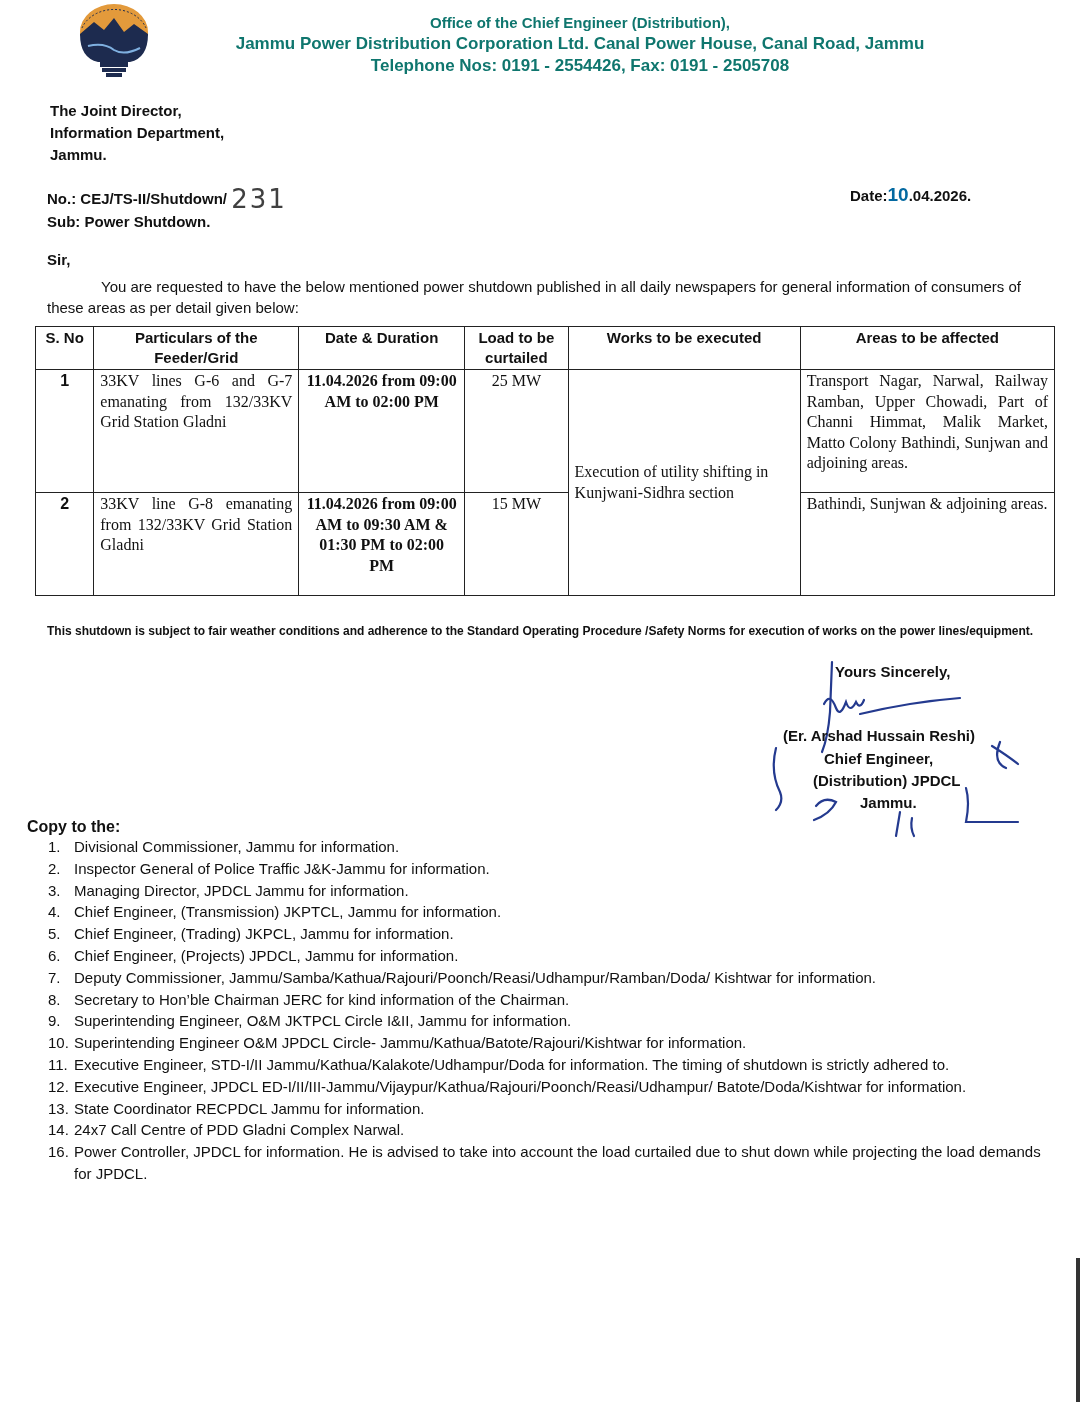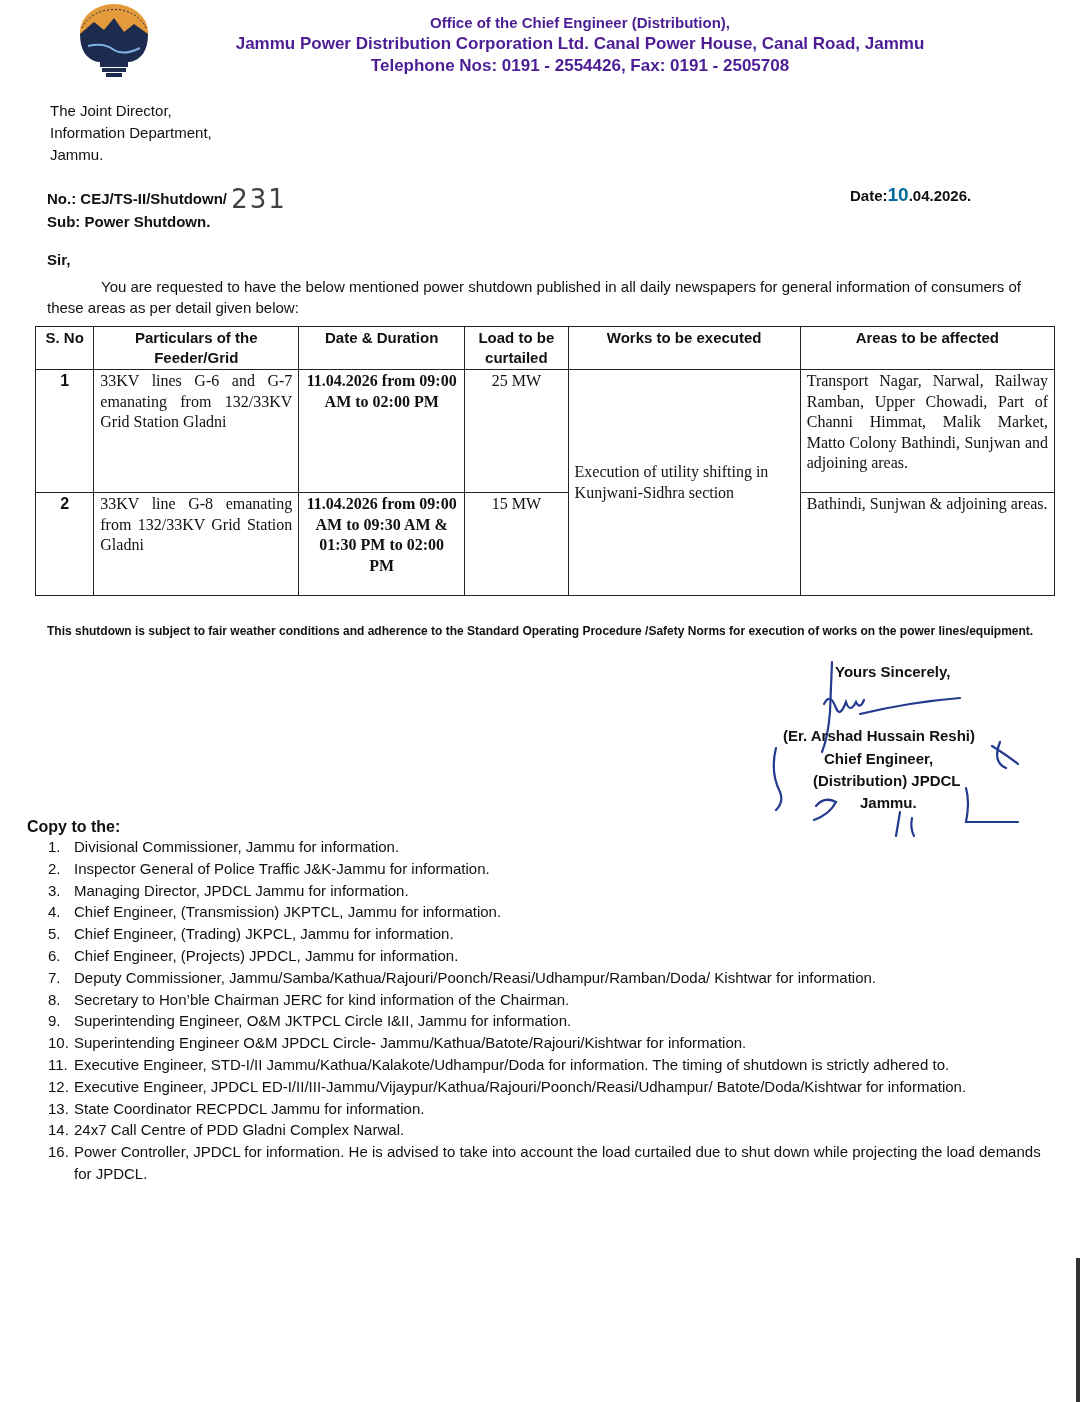--- a/index.html
+++ b/index.html
@@ -1,26 +1,26 @@
 <!DOCTYPE html>
 <html><head>
 <meta charset="utf-8">
 <style>
   html, body { margin: 0; padding: 0; background: #ffffff; }
   body {
     width: 1080px; height: 1402px; position: relative; overflow: hidden;
     font-family: "Liberation Sans", sans-serif; color: #111;
   }
   .logo { position: absolute; left: 74px; top: 2px; width: 80px; height: 78px; }
-  .hdr { position: absolute; left: 200px; width: 760px; text-align: center; font-weight: bold; color: #4c1d95; }
+  .hdr { position: absolute; left: 200px; width: 760px; text-align: center; font-weight: bold; color: #0f766e; }
   .hdr1 { top: 14px; font-size: 15px; }
   .hdr2 { top: 34px; font-size: 17px; }
   .hdr3 { top: 56px; font-size: 17px; }
 
-  .addr { position: absolute; left: 50px; font-weight: normal; font-size: 15px; }
+  .addr { position: absolute; left: 50px; font-weight: bold; font-size: 15px; }
   .refno { position: absolute; left: 47px; top: 180px; font-weight: bold; font-size: 15px; }
   .refno .hand { font-family: "DejaVu Sans", sans-serif; font-weight: normal; font-size: 26px; color: #404040; letter-spacing: 2px; position: relative; top: 4px; }
   .date { position: absolute; left: 850px; top: 184px; font-weight: bold; font-size: 15px; }
   .date .hand { font-size: 19px; color: #0369a1; }
   .sub { position: absolute; left: 47px; top: 213px; font-weight: bold; font-size: 15px; }
   .sir { position: absolute; left: 47px; top: 251px; font-weight: bold; font-size: 15px; }
   .para { position: absolute; left: 47px; top: 276px; width: 1010px; font-size: 15px; line-height: 21px; text-indent: 54px; }
 
   table.sd { position: absolute; left: 35px; top: 326px; width: 1020px; border-collapse: collapse; font-size: 15px; }
   table.sd th, table.sd td { border: 1.5px solid #222; vertical-align: top; padding: 1px 6px; }

